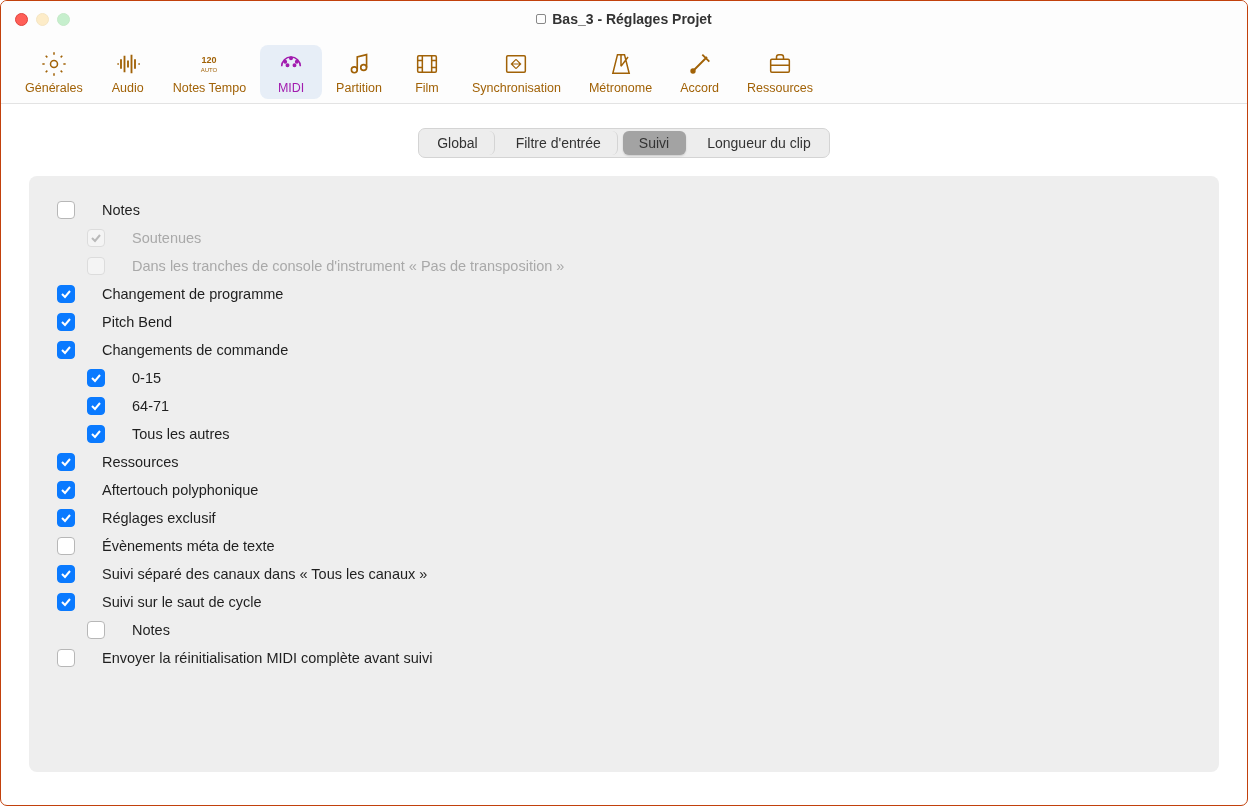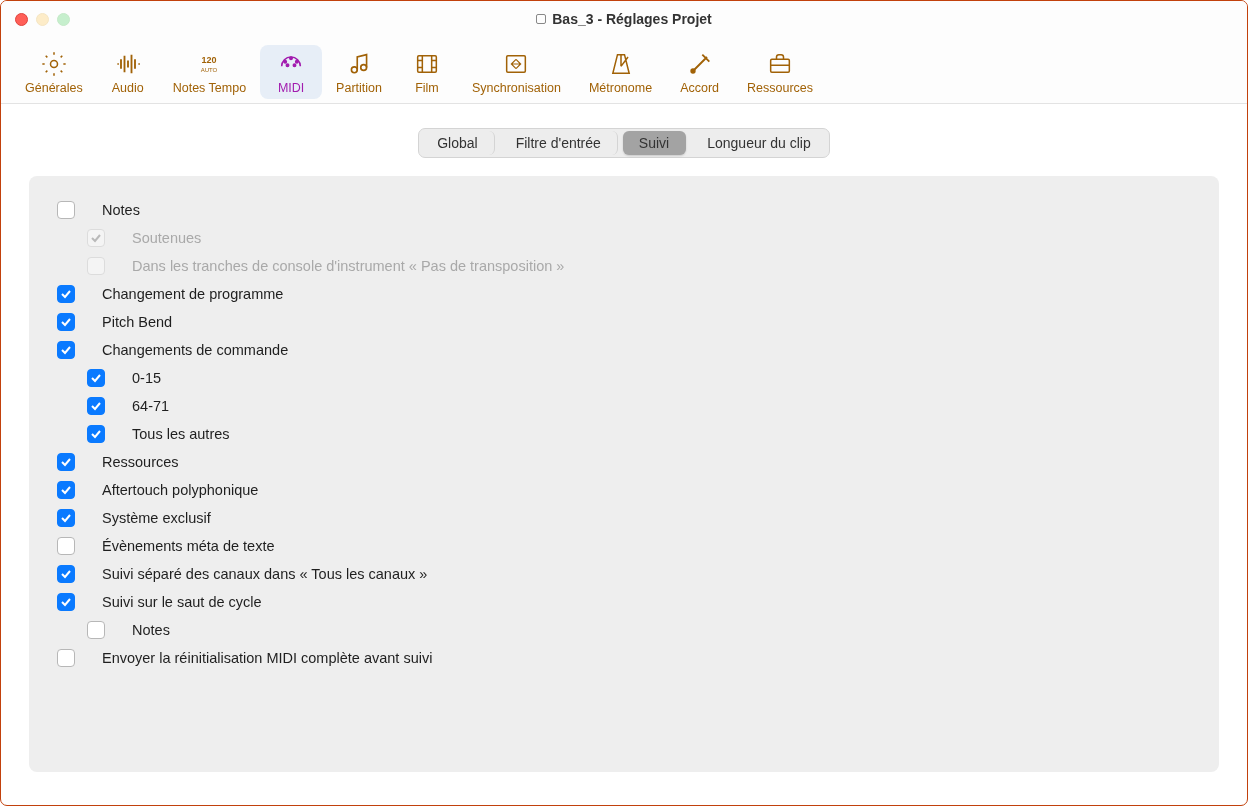--- a/index.html
+++ b/index.html
@@ -322,21 +322,21 @@
             </svg>
           </span>
         <span class="cb-label">Aftertouch polyphonique</span>
       </div>
       <div class="row">
         <span class="cb checked">
             <svg viewBox="0 0 12 12">
               <path d="M2 6l3 3 5-6" stroke="#fff" stroke-width="2" fill="none"></path>
             </svg>
           </span>
-        <span class="cb-label">Système exclusif</span>
+        <span class="cb-label">Réglages exclusif</span>
       </div>
       <div class="row">
         <span class="cb"></span>
         <span class="cb-label">Évènements méta de texte</span>
       </div>
       <div class="row">
         <span class="cb checked">
             <svg viewBox="0 0 12 12">
               <path d="M2 6l3 3 5-6" stroke="#fff" stroke-width="2" fill="none"></path>
             </svg>

